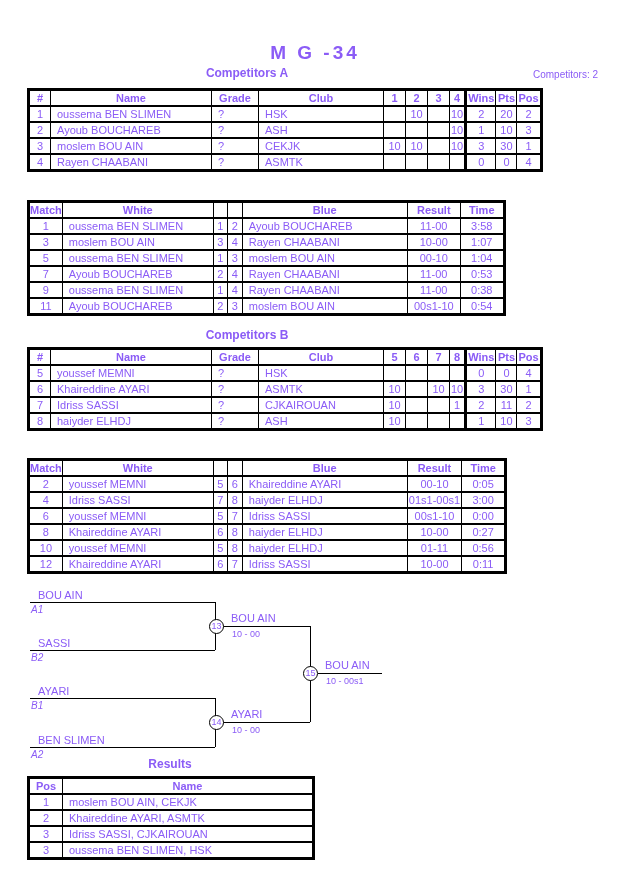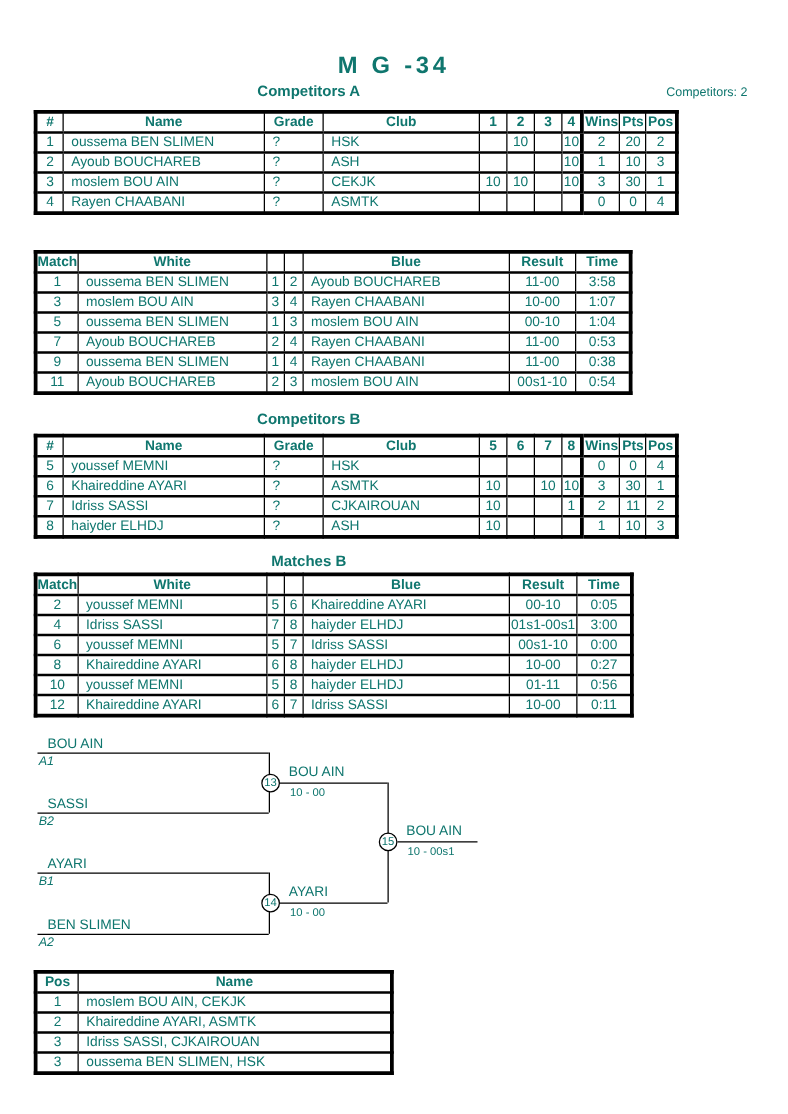--- a/index.html
+++ b/index.html
@@ -1,18 +1,18 @@
 <!DOCTYPE html>
 <html><head>
 <meta charset="utf-8">
 <style>
   html,body { margin:0; padding:0; background:#fff; }
   .page {
     position:relative; width:630px; height:891px; background:#ffffff;
-    font-family:"Liberation Sans", sans-serif; color:#0f766e; overflow:hidden;
+    font-family:"Liberation Sans", sans-serif; color:#8b5cf6; overflow:hidden;
   }
   .page-title {
     position:absolute; top:42px; left:0; width:630px; text-align:center;
     font-size:19px; font-weight:bold; letter-spacing:3px; white-space:pre;
   }
   .sec-heading {
     position:absolute; left:0; width:494px; text-align:center;
     font-size:12px; font-weight:bold;
   }
   .sec-heading.results-h { width:340px; }
@@ -298,21 +298,20 @@
           <td></td>
           <td></td>
           <td></td>
           <td class="sep">1</td>
           <td>10</td>
           <td>3</td>
         </tr>
       </tbody>
   </table>
 
-  <div class="sec-heading" style="top:442px">Matches B</div>
   <table class="tbl" style="top:458px">
     <colgroup>
       <col style="width:27px">
         <col style="width:151px">
         <col style="width:14px">
         <col style="width:15px">
       <col style="width:165px">
         <col style="width:53px">
         <col style="width:44px">
     </colgroup>
@@ -415,20 +414,21 @@
     <div class="bk-name" style="left:231px; top:708px">AYARI</div>
     <div class="bk-result" style="left:232px; top:725px">10 - 00</div>
 
     <div class="bk-vline" style="left:310px; top:626px; height:96px"></div>
     <div class="bk-line" style="left:318px; top:673px; width:64px"></div>
     <div class="bk-node" style="left:303px; top:666px">15</div>
     <div class="bk-name" style="left:325px; top:659px">BOU AIN</div>
     <div class="bk-result" style="left:326px; top:676px">10 - 00s1</div>
   </div>
 
+  <div class="sec-heading results-h" style="top:757px">Results</div>
   <table class="tbl" style="top:776px">
     <colgroup>
       <col style="width:34px">
         <col style="width:251px">
     </colgroup>
     <thead>
       <tr>
         <th>Pos</th>
         <th>Name</th>
       </tr>

